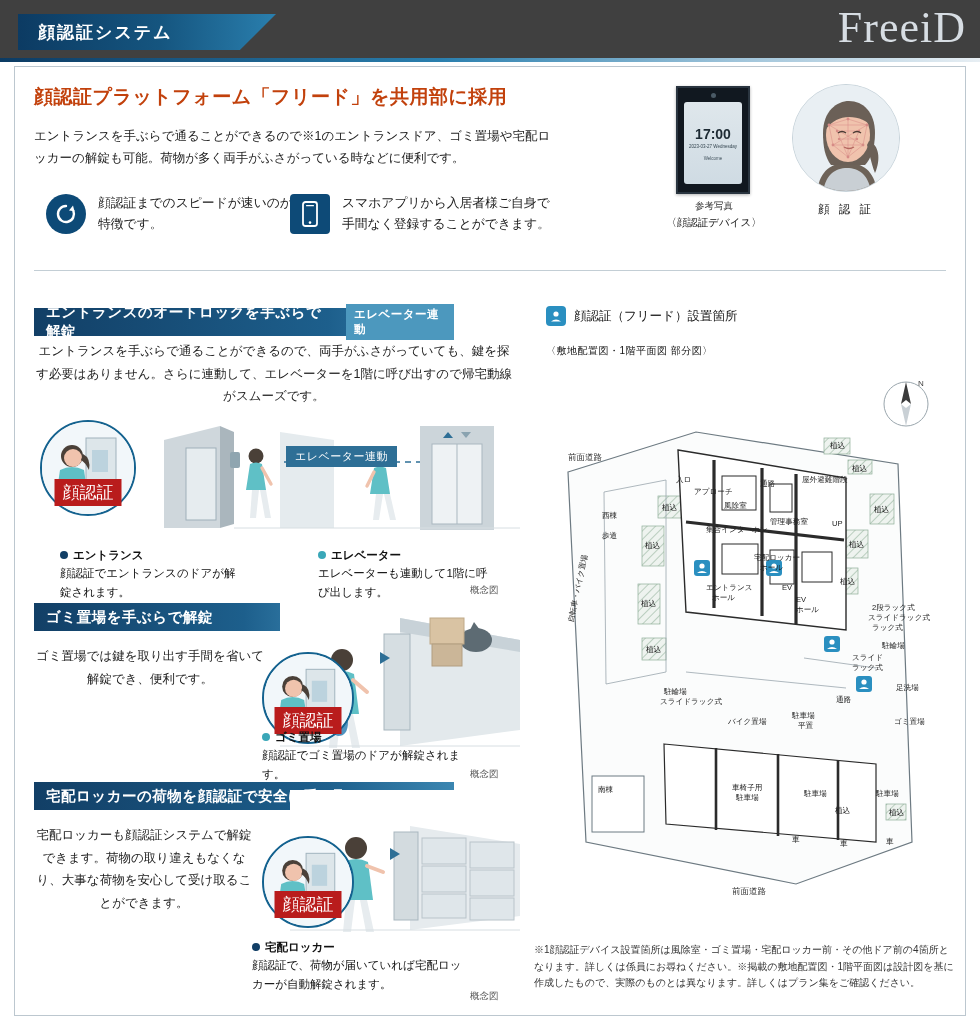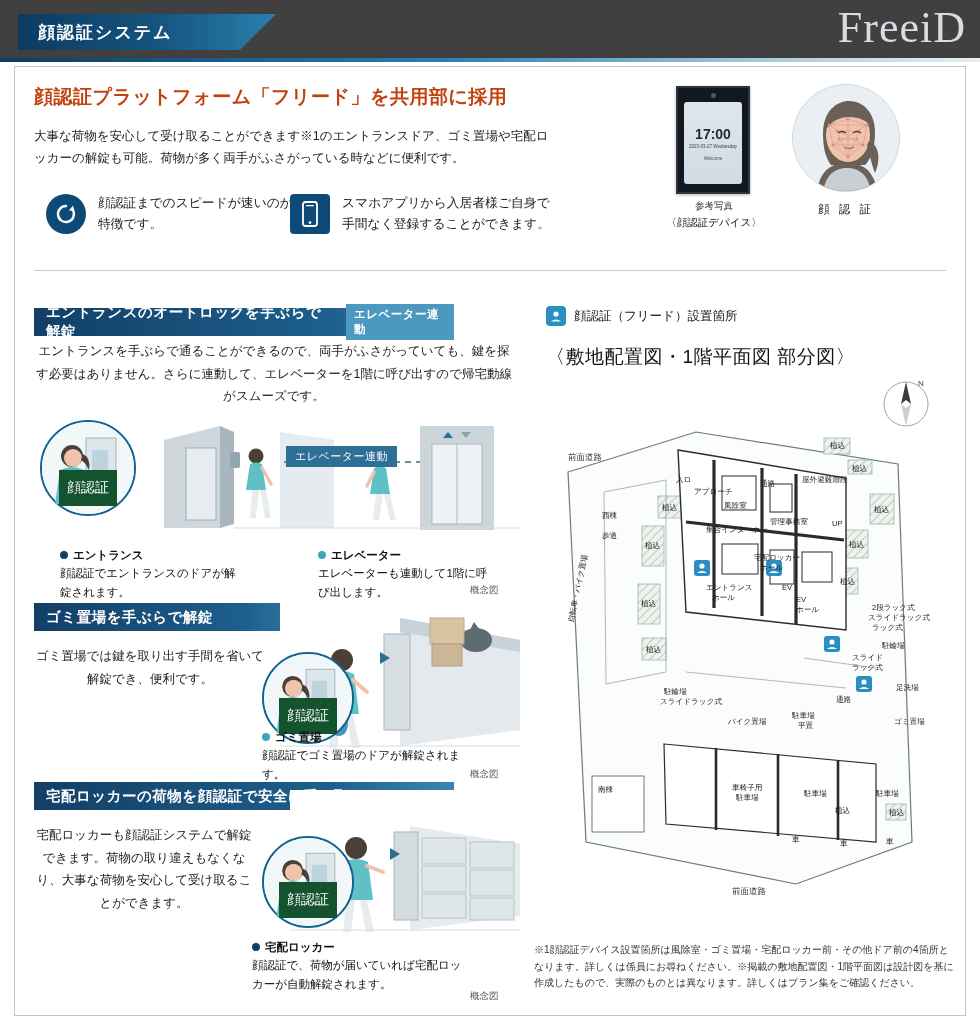--- a/index.html
+++ b/index.html
@@ -141,38 +141,38 @@
   .illus {
     position:absolute; background:#fff; overflow:hidden;
   }
   .badge-face {
     position:absolute; border-radius:50%;
     border:2px solid #14628f; background:#f2f7fa;
     display:flex; align-items:flex-end; justify-content:center;
   }
   .badge-face .lbl {
     position:absolute; bottom:8px; left:50%; transform:translateX(-50%);
-    background:#14532d; color:#fff; font-size:14px; padding:9px 8px; white-space:nowrap;
+    background:#b91c1c; color:#fff; font-size:17px; padding:2px 8px; white-space:nowrap;
   }
   .ev-tag {
     position:absolute; background:#2e6f96; color:#fff; font-size:11px;
     padding:3px 9px; letter-spacing:.5px;
   }
 
   
   .legend {
     position:absolute; left:546px; top:306px; display:flex; align-items:center; gap:8px;
     font-size:12.5px; color:#111;text-align:center;
   }
   .legend .mark {
     width:20px;height:20px;border-radius:4px;background:#2a8fc0;
     display:flex;align-items:center;justify-content:center;color:#fff;font-size:11px;
   }
   .map-title {
-    position:absolute; left:546px; top:344px; font-size:19px; color:#111; letter-spacing:.5px;
+    position:absolute; left:546px; top:344px; font-size:10px; color:#111; letter-spacing:.5px;
   }
   .map {
     position:absolute; left:546px; top:372px; width:400px; height:530px;
     background:#ffffff;
   }
   .footnote {
     position:absolute; left:534px; top:942px; width:420px;
     font-size:10px; line-height:1.65; color:#333;
   }
   svg { display:block; }
@@ -187,21 +187,21 @@
     <div class="header-tab">
       <span>顔認証システム</span>
     </div>
     <div class="brand">FreeiD</div>
     <div class="header-rule"></div>
   </div>
 
   <div class="frame"></div>
 
   <div class="intro-title">顔認証プラットフォーム「フリード」を共用部に採用</div>
-  <div class="intro-body">大事な荷物を安心して受け取ることができます※1のエントランスドア、ゴミ置場や宅配ロッカーの解錠も可能。荷物が多く両手がふさがっている時などに便利です。</div>
+  <div class="intro-body">エントランスを手ぶらで通ることができるので※1のエントランスドア、ゴミ置場や宅配ロッカーの解錠も可能。荷物が多く両手がふさがっている時などに便利です。</div>
 
   <div class="feature" id="feature-speed">
     <div class="circle-icon">
       <svg width="24" height="24" viewBox="0 0 24 24">
         <path d="M12 4a8 8 0 1 0 7.4 5" fill="none" stroke="#fff" stroke-width="2.4" stroke-linecap="round"></path>
         <path d="M19 3.5 L20.5 9.2 L15 8.6 Z" fill="#fff"></path>
       </svg>
     </div>
     <div class="txt">顔認証までのスピードが速いのが特徴です。</div>
   </div>

